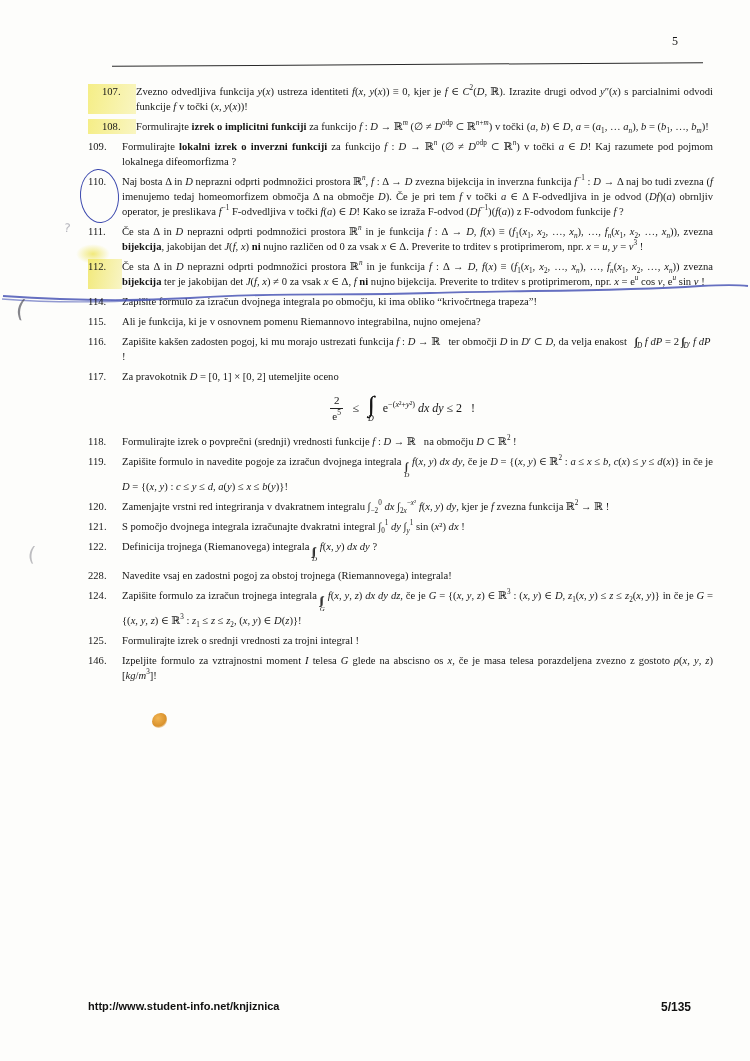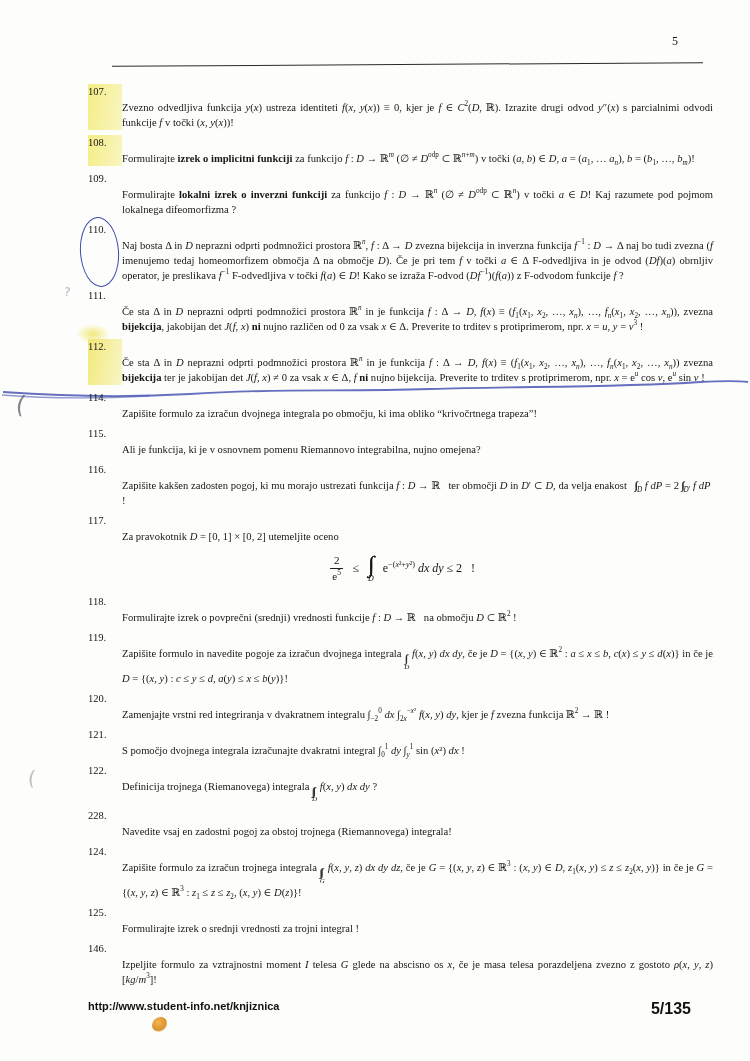--- a/index.html
+++ b/index.html
@@ -15,35 +15,35 @@
   
   .pagenum{position:absolute;top:34px;right:72px;font-size:12px;}
   .header-rule{
     position:absolute;top:64px;left:112px;right:47px;height:0;
     border-top:1.4px solid #2a2a2a;transform:rotate(-0.35deg);
   }
   
   .content{position:absolute;top:84px;left:88px;right:37px;}
   .item{display:flex;position:relative;margin-bottom:5px;font-size:10.6px;line-height:15px;}
   .num{flex:0 0 34px;position:relative;white-space:nowrap;}
-  .qbody{flex:1;text-align:justify;margin-top:16px;}
+  .qbody{flex:1;text-align:justify;}
   sup{font-size:0.68em;line-height:0;}
   sub{font-size:0.68em;line-height:0;}
   .ii{letter-spacing:-3.5px;margin-right:3px;}
   .intD{display:inline-flex;flex-direction:column;align-items:center;line-height:1;vertical-align:-5px;}
   .intD .lim{font-size:7px;font-style:italic;line-height:1;margin-top:-1px;}
   
   .display-math{display:flex;justify-content:center;align-items:center;gap:9px;margin:9px 30px 6px 0;font-size:12px;}
   .frac{display:inline-flex;flex-direction:column;align-items:center;font-size:11px;}
   .ftop{border-bottom:1px solid #222;padding:0 4px 1px;line-height:1.1;}
   .fbot{padding-top:1px;line-height:1.1;}
   .big{font-size:23px;letter-spacing:-6px;margin-right:5px;line-height:1;}
   .display-math .intD .lim{font-size:8px;}
   
-  .hl-yellow{background:linear-gradient(100deg,rgba(244,236,122,.9),rgba(244,236,122,.45));}
+  .hl-yellow{background:linear-gradient(100deg,rgba(244,236,122,.9),rgba(244,236,122,.45));padding-left:14px;}
   .hl-blob{background:linear-gradient(100deg,rgba(240,230,100,.85),rgba(240,230,100,.35));}
   .hl-blob::before{
     content:'';position:absolute;left:-12px;top:-15px;width:34px;height:20px;
     background:radial-gradient(ellipse at center,rgba(238,228,90,.8),rgba(238,228,90,0) 70%);
     pointer-events:none;
   }
   .circled-blue::after{
     content:'';position:absolute;left:-8px;right:3px;top:-5px;bottom:-4px;
     border:1.6px solid #3c49ae;border-radius:50%;transform:rotate(-4deg);
   }
@@ -56,21 +56,21 @@
   .qmark{left:-24px;top:-3px;font-size:12px;color:rgba(135,135,148,.6);transform:rotate(6deg);}
   .paren1{left:-72px;top:8px;font-size:24px;color:rgba(70,70,80,.65);transform:rotate(10deg);}
   .paren2{left:-60px;top:8px;font-size:20px;color:rgba(110,110,120,.45);transform:rotate(6deg);}
   .orange-blob{
     width:15px;height:15px;margin:30px 0 0 64px;
     background:radial-gradient(circle at 40% 35%,#f2b552,#d9922d 60%,rgba(217,146,45,0) 78%);
     border-radius:60% 40% 55% 45%;
   }
   
   .footer-url{position:absolute;top:1000px;left:88px;font-family:"Liberation Sans","DejaVu Sans",sans-serif;font-weight:bold;font-size:11px;color:#111;text-align:center;}
-  .footer-page{position:absolute;top:1000px;right:59px;font-family:"Liberation Sans","DejaVu Sans",sans-serif;font-weight:bold;font-size:16px;color:#111;}
+  .footer-page{position:absolute;top:1000px;right:59px;font-family:"Liberation Sans","DejaVu Sans",sans-serif;font-weight:bold;font-size:12px;color:#111;}
 </style>
 </head>
 <body>
 
 <div class="page">
 
   <div class="pagenum">5</div>
   <div class="header-rule"></div>
 
   <div class="content">

